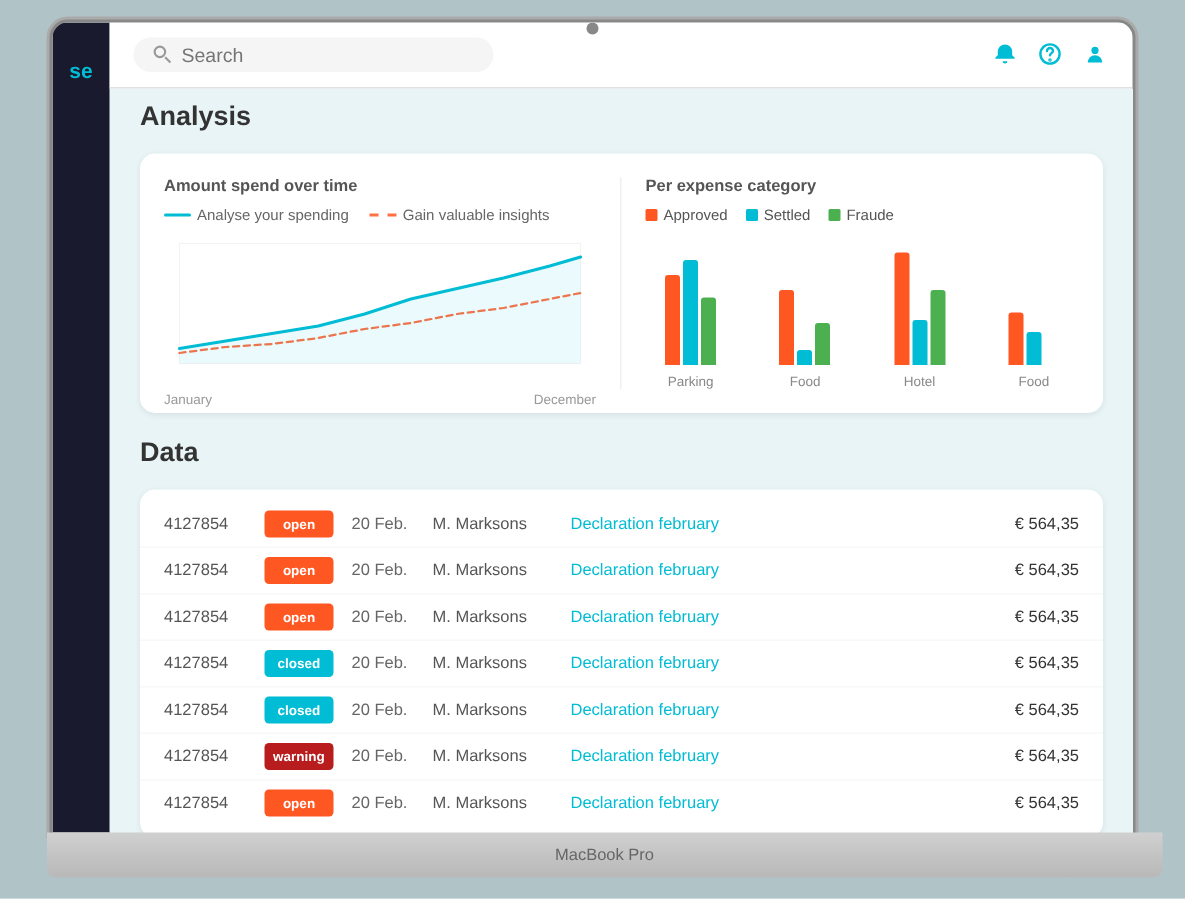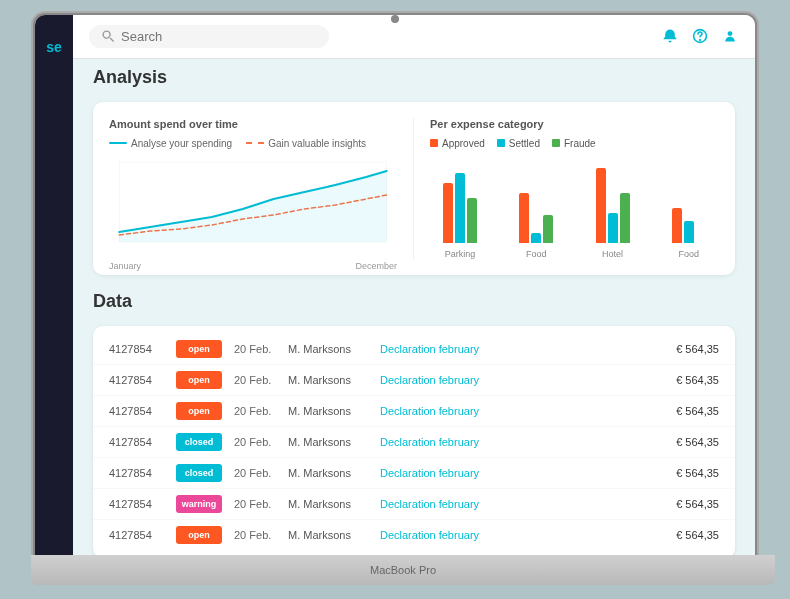--- a/index.html
+++ b/index.html
@@ -326,21 +326,21 @@
       justify-content: center;
       font-size: 9px;
       font-weight: 600;
       color: white;
       text-transform: lowercase;
       flex-shrink: 0;
     }
 
     .badge-open { background: #ff5722; }
     .badge-closed { background: #00bcd4; }
-    .badge-warning { background: #ec4899; }
+    .badge-warning { background: #b91c1c; }
 
     .row-date { width: 42px; color: #666; font-size: 11px; }
     .row-name { width: 80px; color: #555; font-size: 11px; }
     .row-desc { flex: 1; color: #00bcd4; font-size: 11px; }
     .row-amount { width: 65px; text-align: right; color: #333; font-size: 11px; }
 
     
     .page-content::-webkit-scrollbar { width: 4px; }
     .page-content::-webkit-scrollbar-thumb { background: #ccc; border-radius: 2px; }
 

